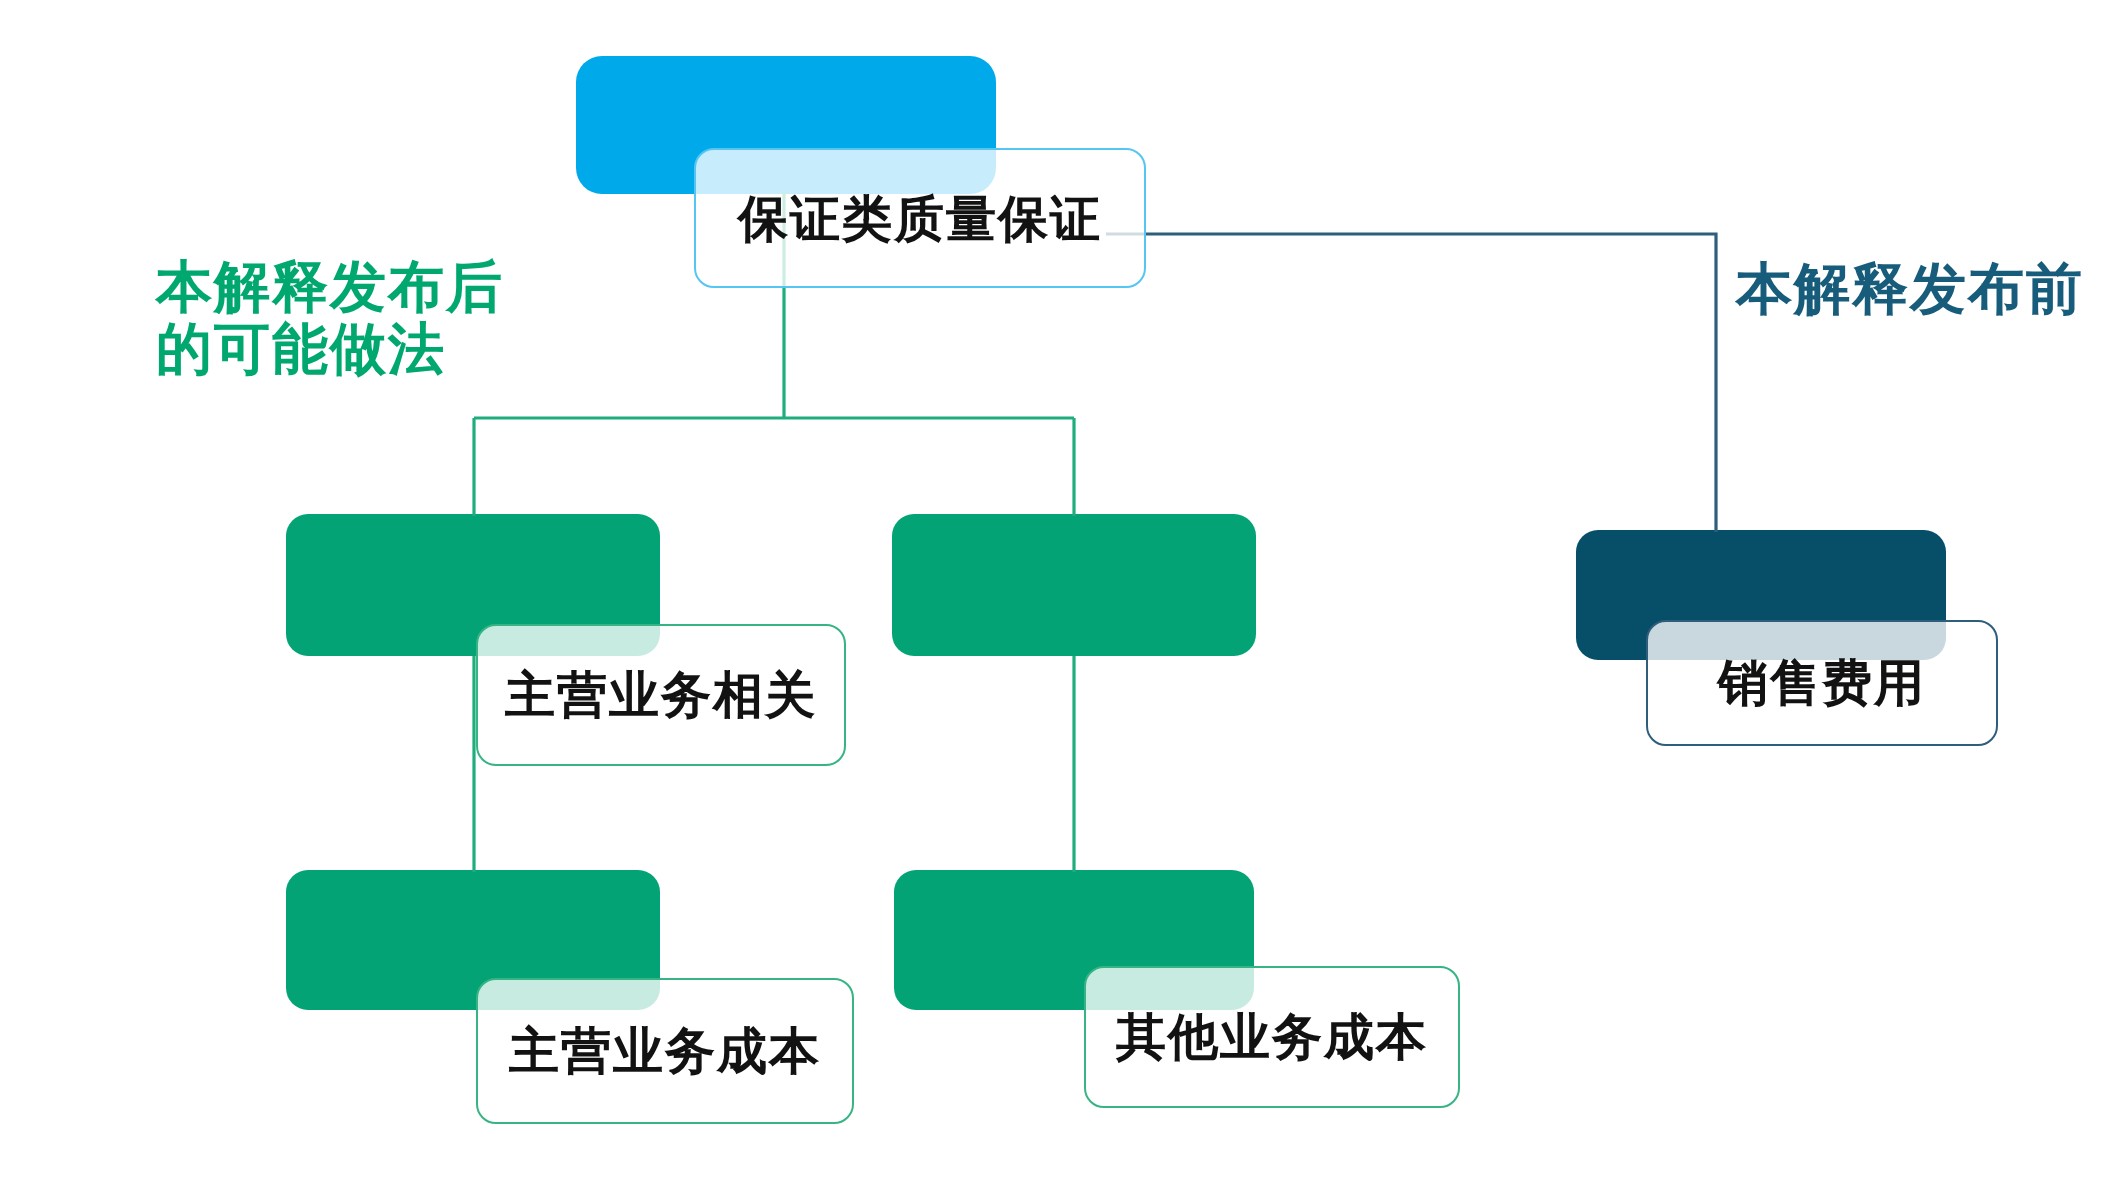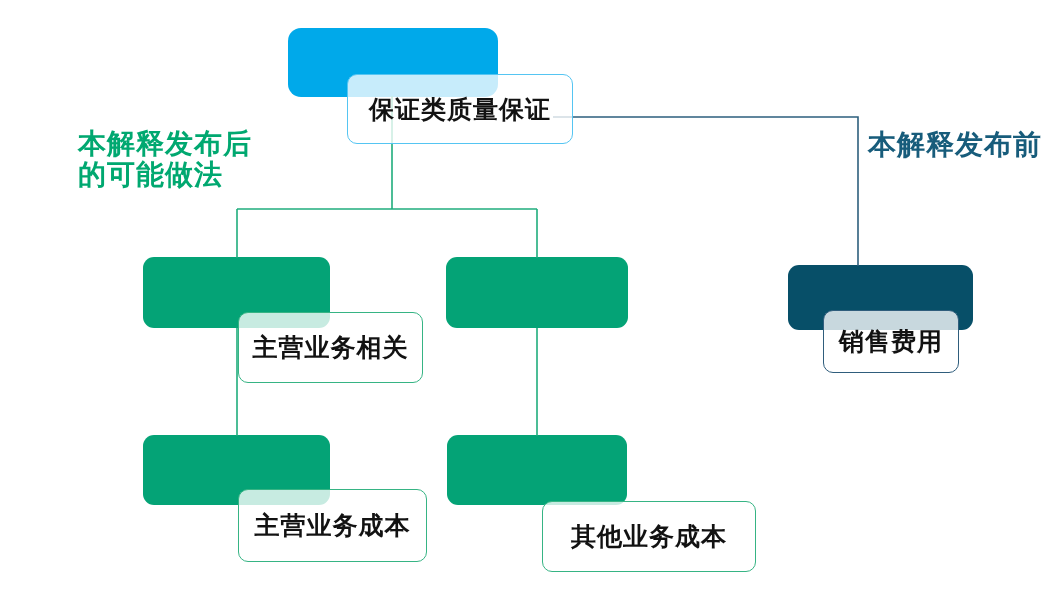--- a/index.html
+++ b/index.html
@@ -36,23 +36,23 @@
     letter-spacing: 1px;
     box-sizing: border-box;
   }
   .border-blue  { border: 1.6px solid #55C5F2; }
   .border-green { border: 1.6px solid #36B484; margin-left: 40px; }
   .border-dark  { border: 1.6px solid #2F5D7C; }
 
   .label-root        { left: 347px; top: 74px;  width: 226px; height: 70px; }
   .label-mid-left    { left: 198px; top: 312px; width: 185px; height: 71px; }
   .label-mid-right   { left: 503px; top: 312px; width: 182px; height: 71px; }
-  .label-sales       { left: 823px; top: 310px; width: 136px; height: 63px; }
+  .label-sales       { left: 823px; top: 310px; width: 176px; height: 63px; }
   .label-bottom-left { left: 198px; top: 489px; width: 189px; height: 73px; }
-  .label-bottom-right{ left: 502px; top: 501px; width: 214px; height: 71px; }
+  .label-bottom-right{ left: 502px; top: 483px; width: 188px; height: 71px; }
 
   
   .caption {
     position: absolute; z-index: 3;
     font-weight: bold; font-size: 28px; line-height: 31px;
     letter-spacing: 1px; white-space: nowrap;
   }
   .caption-left  { left: 78px;  top: 128px; color: #00A870; }
   .caption-right { left: 868px; top: 129px; color: #175C7B; }
   .caption span { display: block; }

